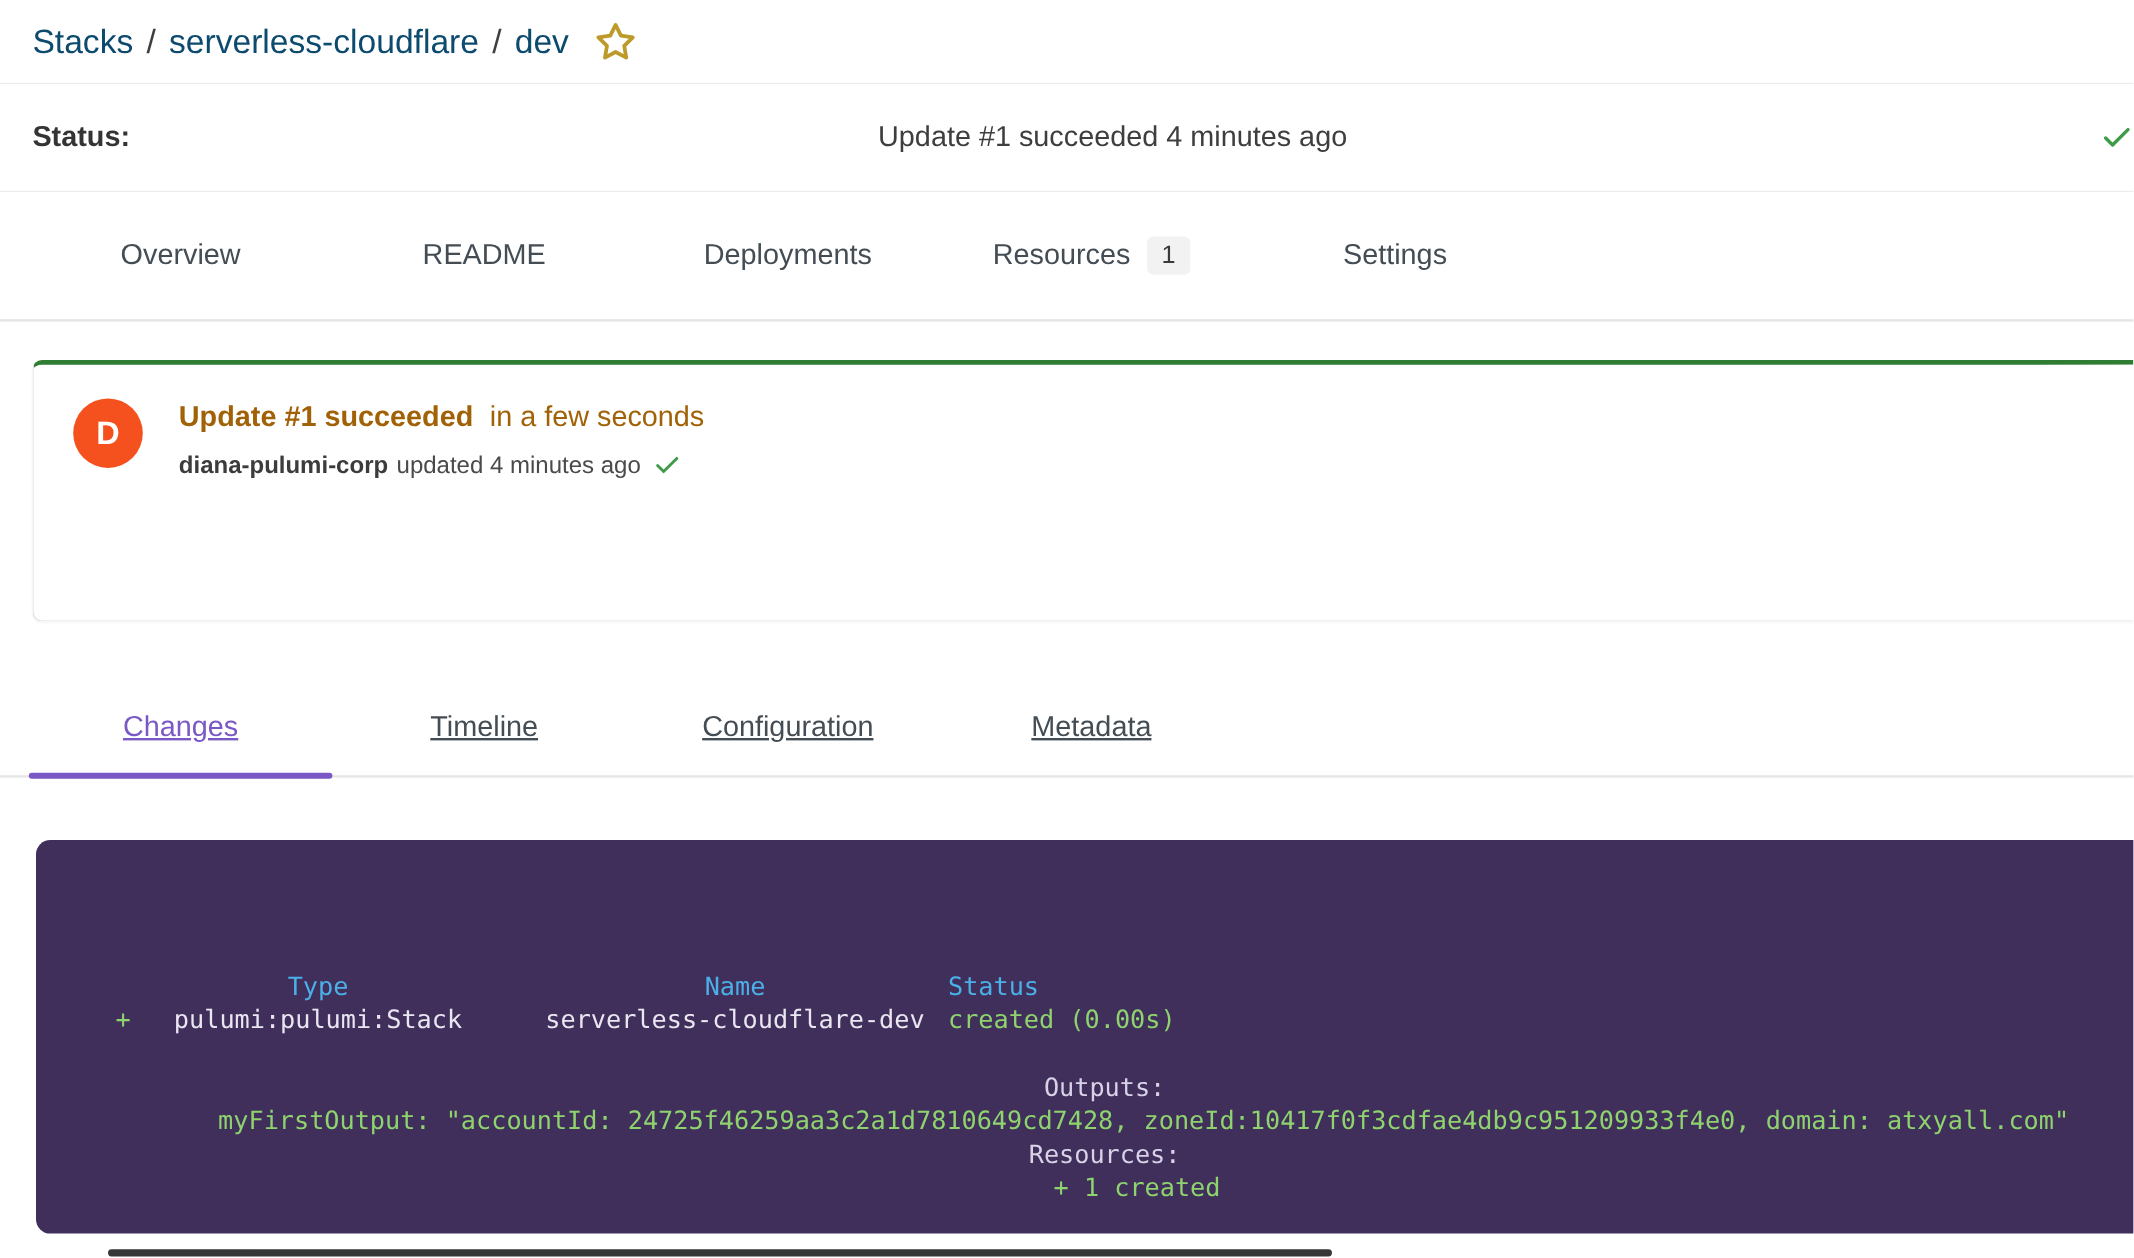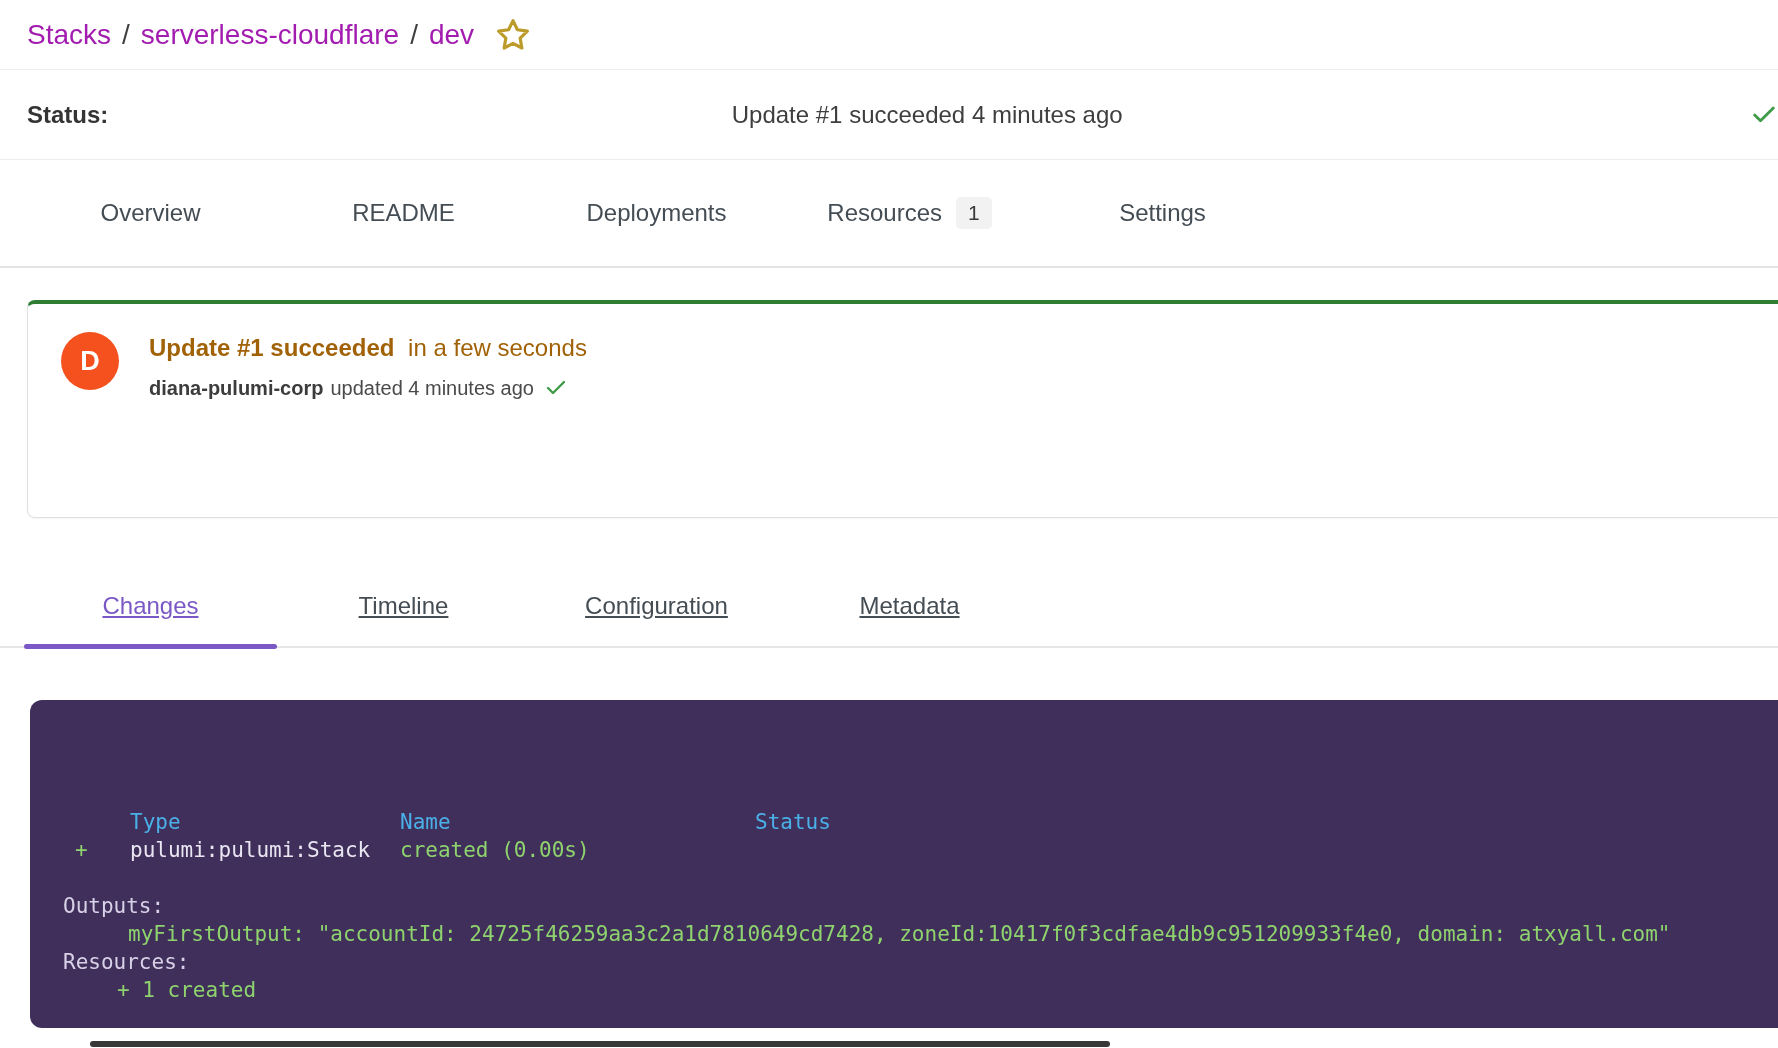--- a/index.html
+++ b/index.html
@@ -11,21 +11,21 @@
     font-family: "Liberation Sans", sans-serif;
     color: #3b3b3b;
   }
 
   
   .breadcrumb-bar {
     height: 70px; display: flex; align-items: center;
     padding-left: 27px; border-bottom: 1px solid #ececec;
     font-size: 28px;
   }
-  .crumb { color: #a21caf; cursor: pointer; }
+  .crumb { color: #0c4a6e; cursor: pointer; }
   .crumb-sep { color: #3f3f3f; margin: 0 11px; }
   .star-wrap { margin-left: 20px; display: flex; align-items: center; cursor: pointer; }
 
   
   .status-bar {
     height: 90px; display: flex; align-items: center;
     padding-left: 27px; border-bottom: 1px solid #ececec;
     font-size: 24px;
     justify-content: space-between;
   }
@@ -91,25 +91,26 @@
   
   .console {
     margin-top: 52px; margin-left: 30px;
     width: calc(100% - 30px); height: 328px;
     background: #3f2f5a;
     border-radius: 12px 0 0 12px;
     padding-top: 108px;
     font-family: "DejaVu Sans Mono", monospace;
     font-size: 21px; line-height: 28px;
     color: #e9e6f2;
+    text-align: center;
   }
   .console-row { display: flex; }
   .gutter { width: 100px; padding-left: 45px; flex: none; }
   .col-type { width: 270px; flex: none; }
-  .col-name { width: 355px; flex: none; }
+  .col-name { width: 355px; flex: none; margin-left: 35px; }
   .col-status { flex: none; }
   .c-cyan  { color: #4bb0e8; }
   .c-green { color: #8fd36e; }
   .c-light { color: #e9e6f2; }
   .c-label { color: #d8d2e8; }
   .console-line { white-space: pre; }
   .blank-line { height: 28px; }
   .outputs-label   { padding-left: 33px; }
   .outputs-line    { padding-left: 98px; }
   .resources-label { padding-left: 33px; }
@@ -209,20 +210,21 @@
 <div class="console">
   <div class="console-row">
     <span class="gutter"></span>
     <span class="col-type c-cyan">Type</span>
     <span class="col-name c-cyan">Name</span>
     <span class="col-status c-cyan">Status</span>
   </div>
   <div class="console-row">
     <span class="gutter c-green">+</span>
     <span class="col-type c-light">pulumi:pulumi:Stack</span>
+    <span class="col-name c-light">serverless-cloudflare-dev</span>
     <span class="col-status c-green">created (0.00s)</span>
   </div>
   <div class="blank-line"></div>
   <div class="console-line c-label outputs-label">Outputs:</div>
   <div class="console-line c-green outputs-line">myFirstOutput: "accountId: 24725f46259aa3c2a1d7810649cd7428, zoneId:10417f0f3cdfae4db9c951209933f4e0, domain: atxyall.com"</div>
   <div class="console-line c-label resources-label">Resources:</div>
   <div class="console-line c-green resources-line">+ 1 created</div>
 </div>
 
 <div class="h-scrollbar"></div>

